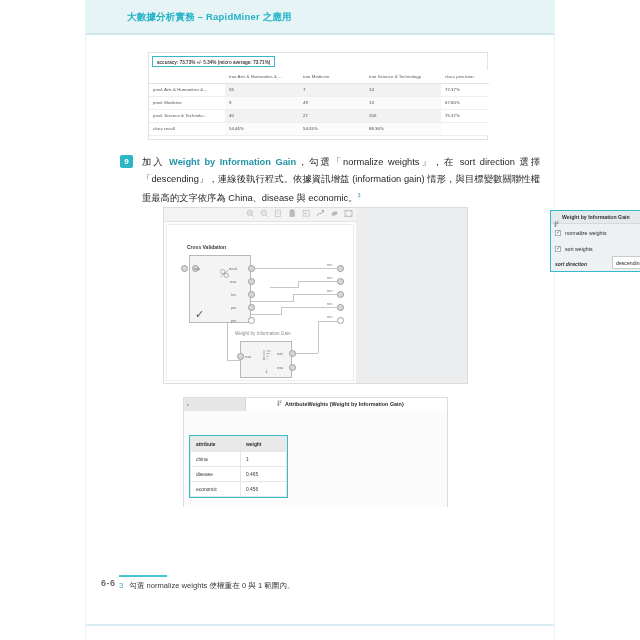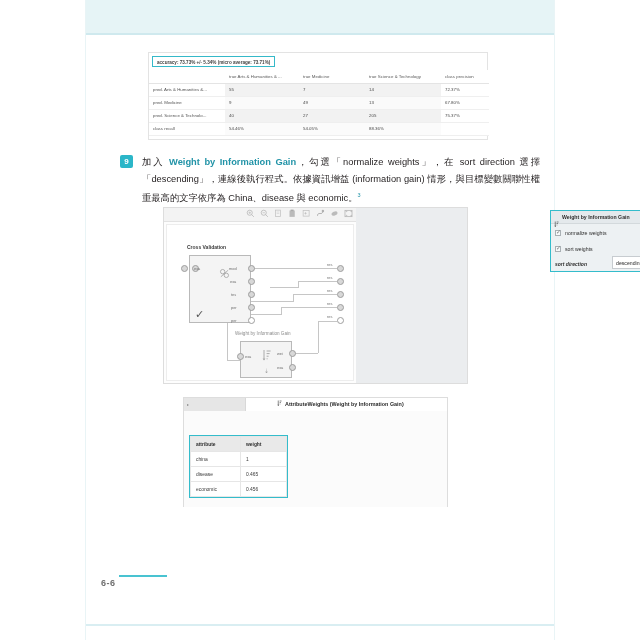--- a/index.html
+++ b/index.html
@@ -232,20 +232,21 @@
 </head>
 <body>
 
 <div id="page">
 
   <div class="page-edge-left"></div>
   <div class="page-edge-right"></div>
 
   <div class="header-band"></div>
   <div class="header-rule"></div>
+  <div class="header-title">大數據分析實務 – RapidMiner 之應用</div>
 
   <div class="cm-figure">
     <div class="cm-acc">accuracy: 73.73% +/- 5.34% (micro average: 73.71%)</div>
     <table class="cm">
       <colgroup>
           <col class="c0">
           <col class="c1">
           <col class="c2">
           <col class="c3">
           <col class="c4">
@@ -507,17 +508,18 @@
         <tr>
           <td>economic</td>
           <td>0.456</td>
         </tr>
       </tbody>
         </table>
     </div>
   </div>
 
   <div class="fn-rule"></div>
+  <div class="fn-text"><span class="fn-num">3</span><span>勾選 normalize weights 使權重在 0 與 1 範圍內。</span></div>
 
   <div class="folio">6-6</div>
   <div class="folio-rule"></div>
 
 </div>
 
 </body></html>

